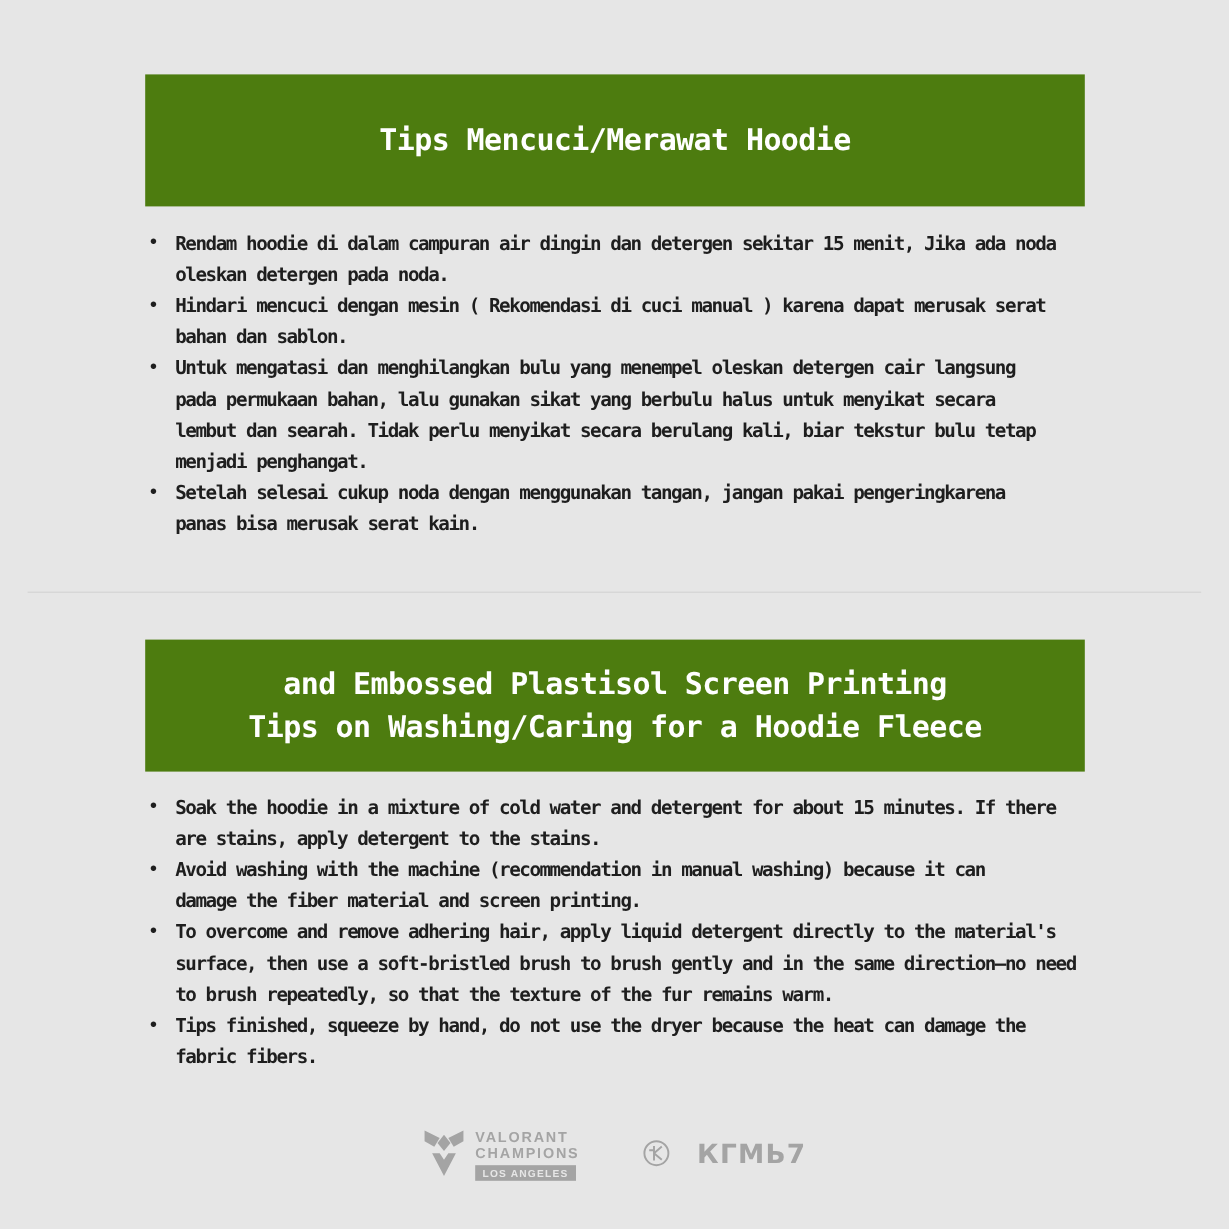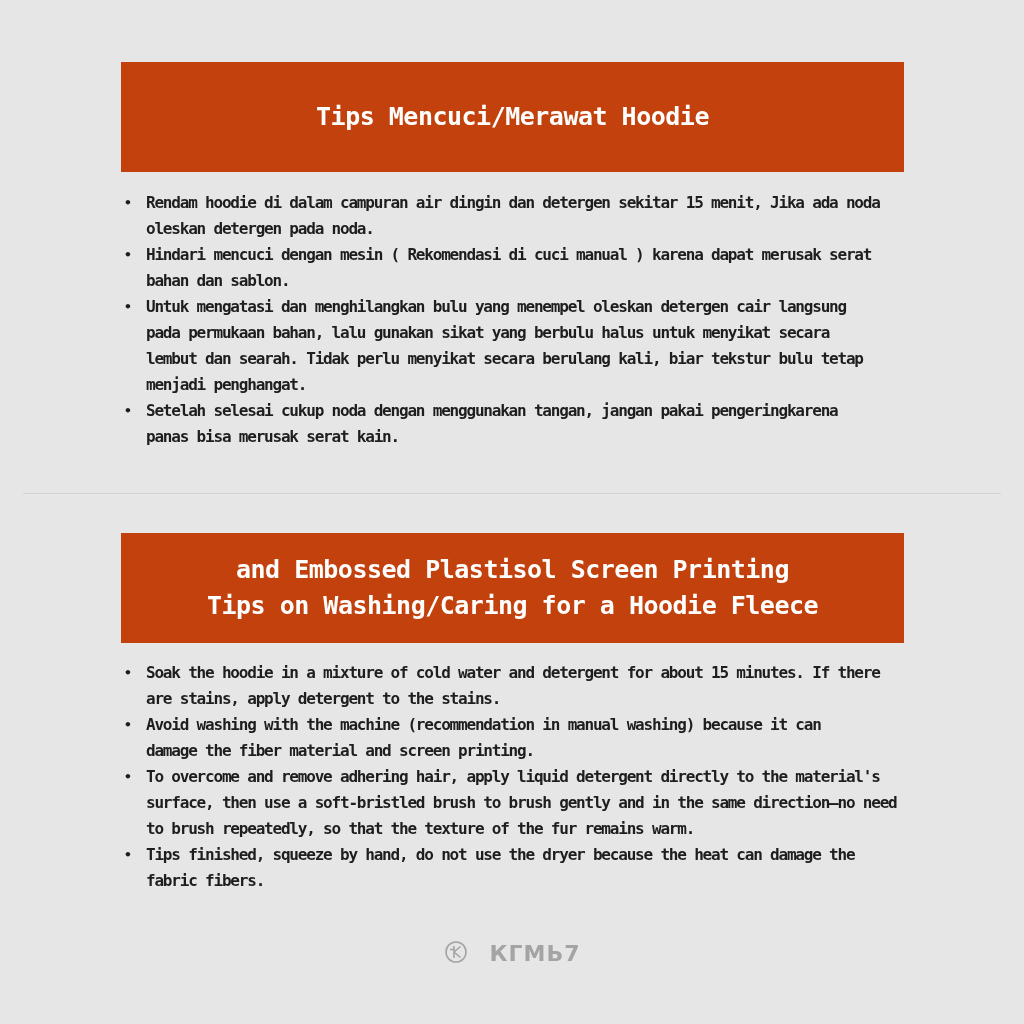--- a/index.html
+++ b/index.html
@@ -6,21 +6,21 @@
   html,body { width:1024px; height:1024px; }
   body { background:#e6e6e6; font-family:"DejaVu Sans Mono", monospace; }
 
   .page {
     position:relative; width:1024px; height:1024px;
     background:#e6e6e6; overflow:hidden;
   }
 
   .banner {
     position:absolute; left:121px; width:783px; height:110px;
-    background:#c2410c; color:#ffffff;
+    background:#4d7c0f; color:#ffffff;
     display:flex; flex-direction:column; justify-content:center; align-items:center;
     text-align:center;
   }
   .banner--id { top:62px; }
   .banner--en { top:533px; }
   .banner .title-line {
     font-size:25px; font-weight:bold; line-height:36px; letter-spacing:-0.5px;
     font-family:"DejaVu Sans Mono", monospace;
   }
 
@@ -134,20 +134,35 @@
     </li>
     <li class="bullet-item">
       <span class="bullet-dot">•</span>
       <span class="bullet-text">Tips finished, squeeze by hand, do not use the dryer because the heat can damage the
 fabric fibers.</span>
     </li>
   </ul>
 
   <div class="footer">
 
+    <div class="valorant-lockup">
+      <span>
+        <svg width="36" height="42" viewBox="0 0 40 46" fill="#a4a4a4" xmlns="http://www.w3.org/2000/svg">
+          <path d="M2 2 L16 9 L11 17 L2 12 Z"></path>
+          <path d="M38 2 L24 9 L29 17 L38 12 Z"></path>
+          <path d="M20 6 L26 13.5 L20 21 L14 13.5 Z"></path>
+          <path d="M9 23 L16 23 L20 29 L24 23 L31 23 L20 44 Z"></path>
+        </svg>
+      </span>
+      <div class="valorant-textcol">
+        <div class="valorant-brand-line">VALORANT</div>
+        <div class="valorant-brand-line">CHAMPIONS</div>
+        <div class="valorant-badge">LOS ANGELES</div>
+      </div>
+    </div>
 
     <div class="krmlz-lockup">
       <span>
         <svg width="24" height="24" viewBox="0 0 24 24" xmlns="http://www.w3.org/2000/svg" fill="none" stroke="#a4a4a4" stroke-width="1.6">
           <circle cx="12" cy="12" r="10"></circle>
           <path d="M10 6 V18 M10 12 L16.5 6.5 M10 12 L16.5 17.5 M6 9.5 L10 9.5"></path>
         </svg>
       </span>
       <span class="krmlz-wordmark">КГМЬ7</span>
     </div>

